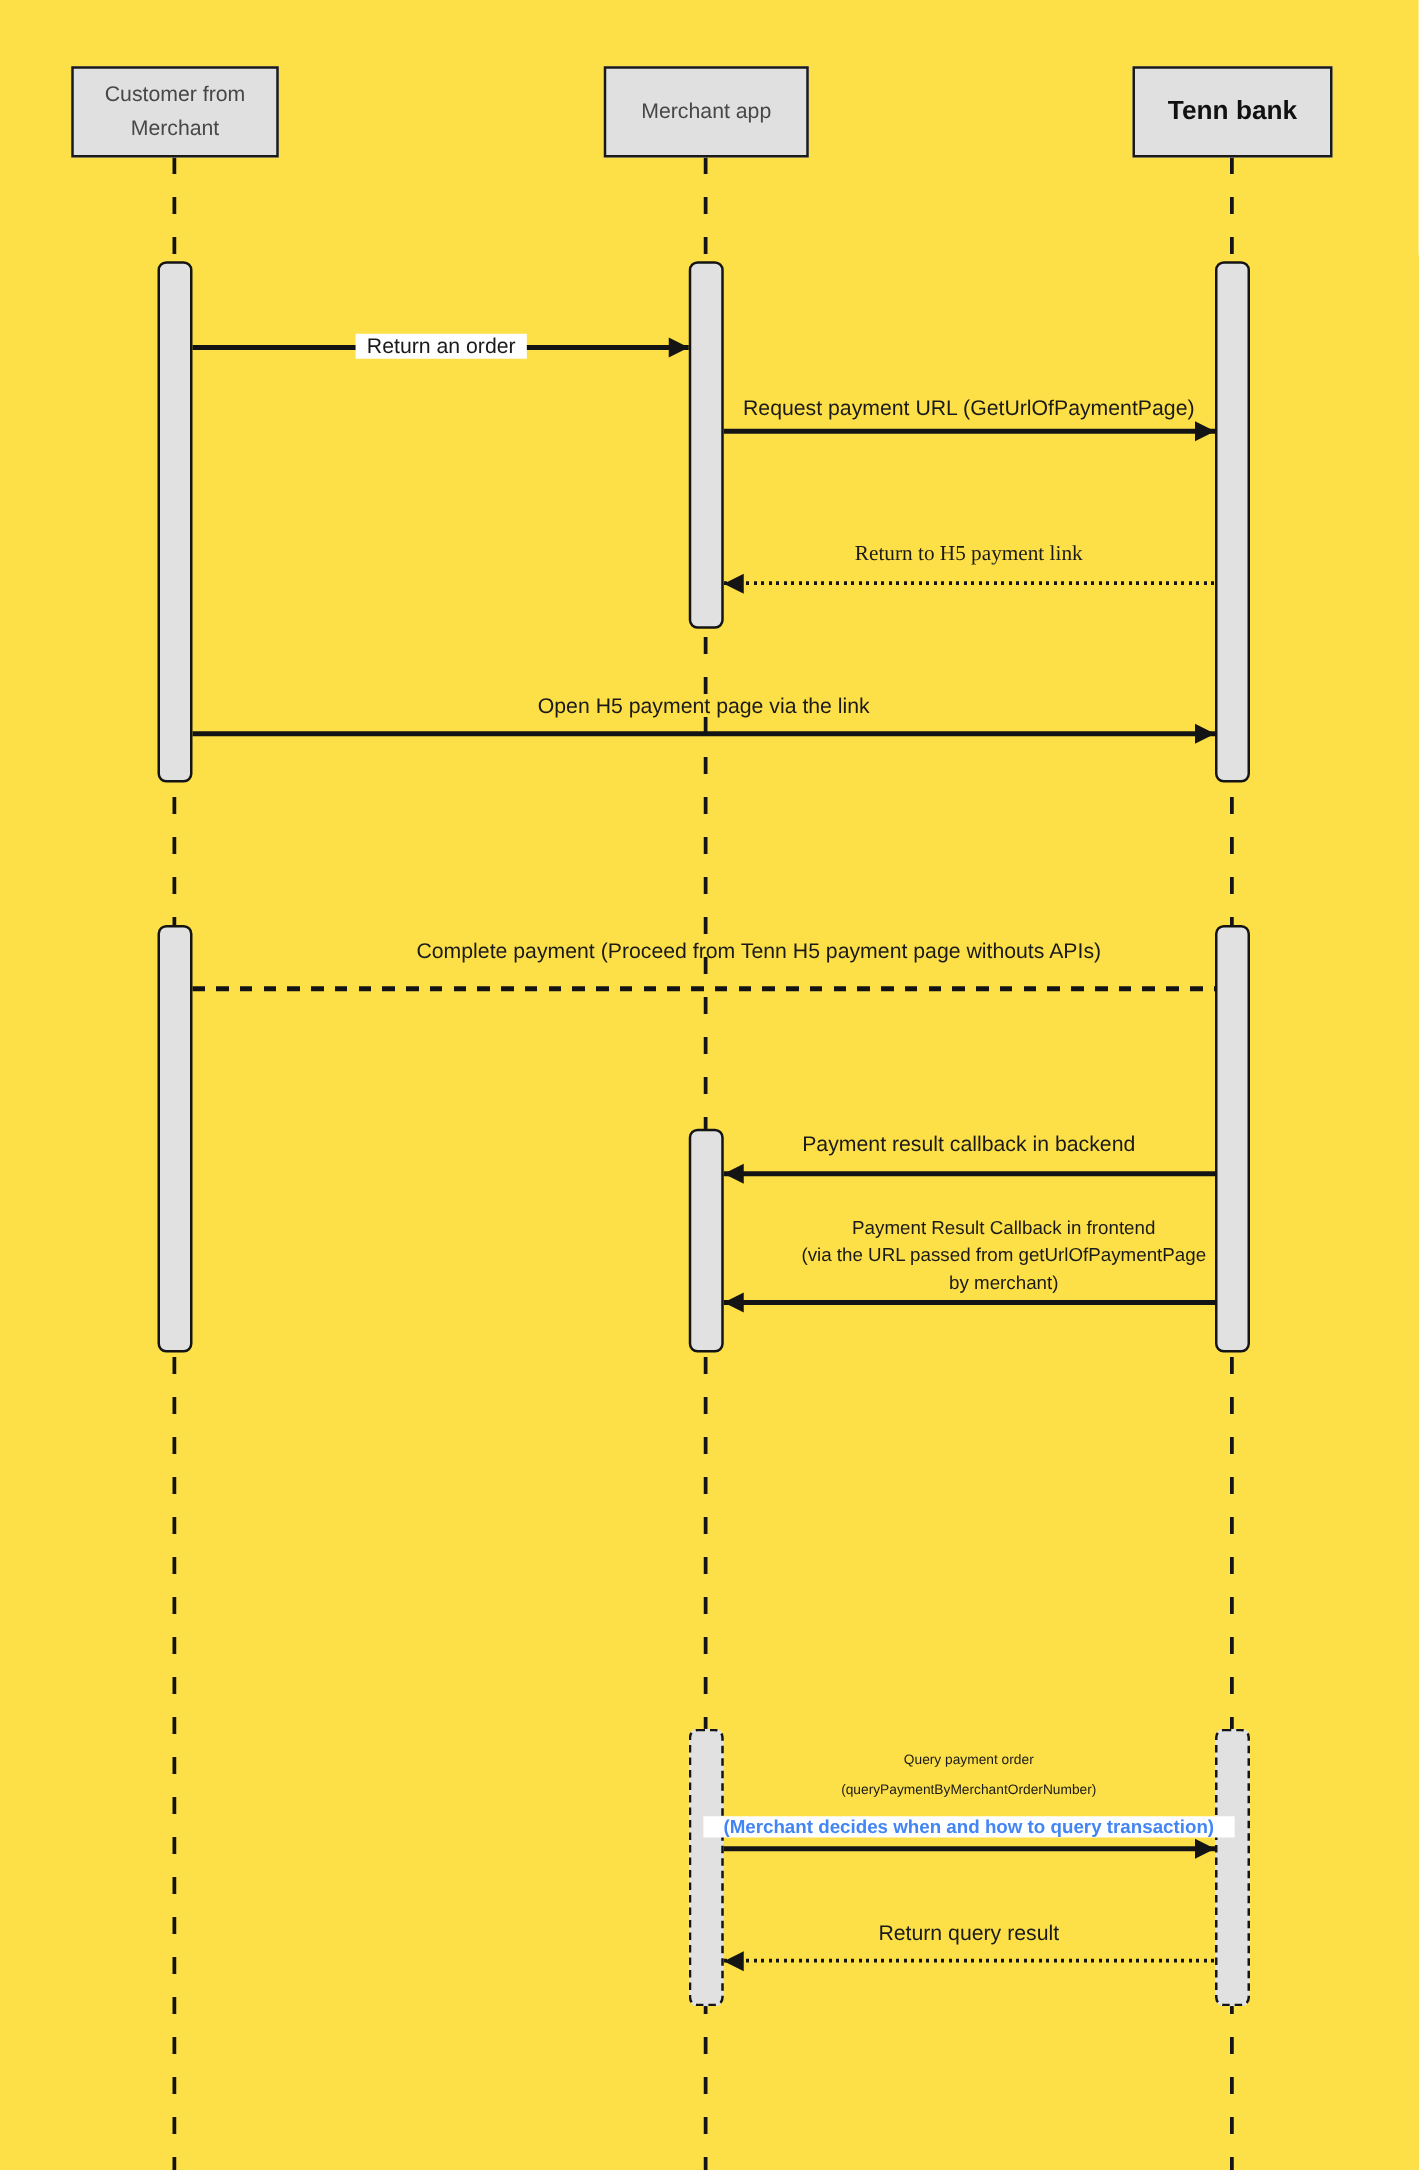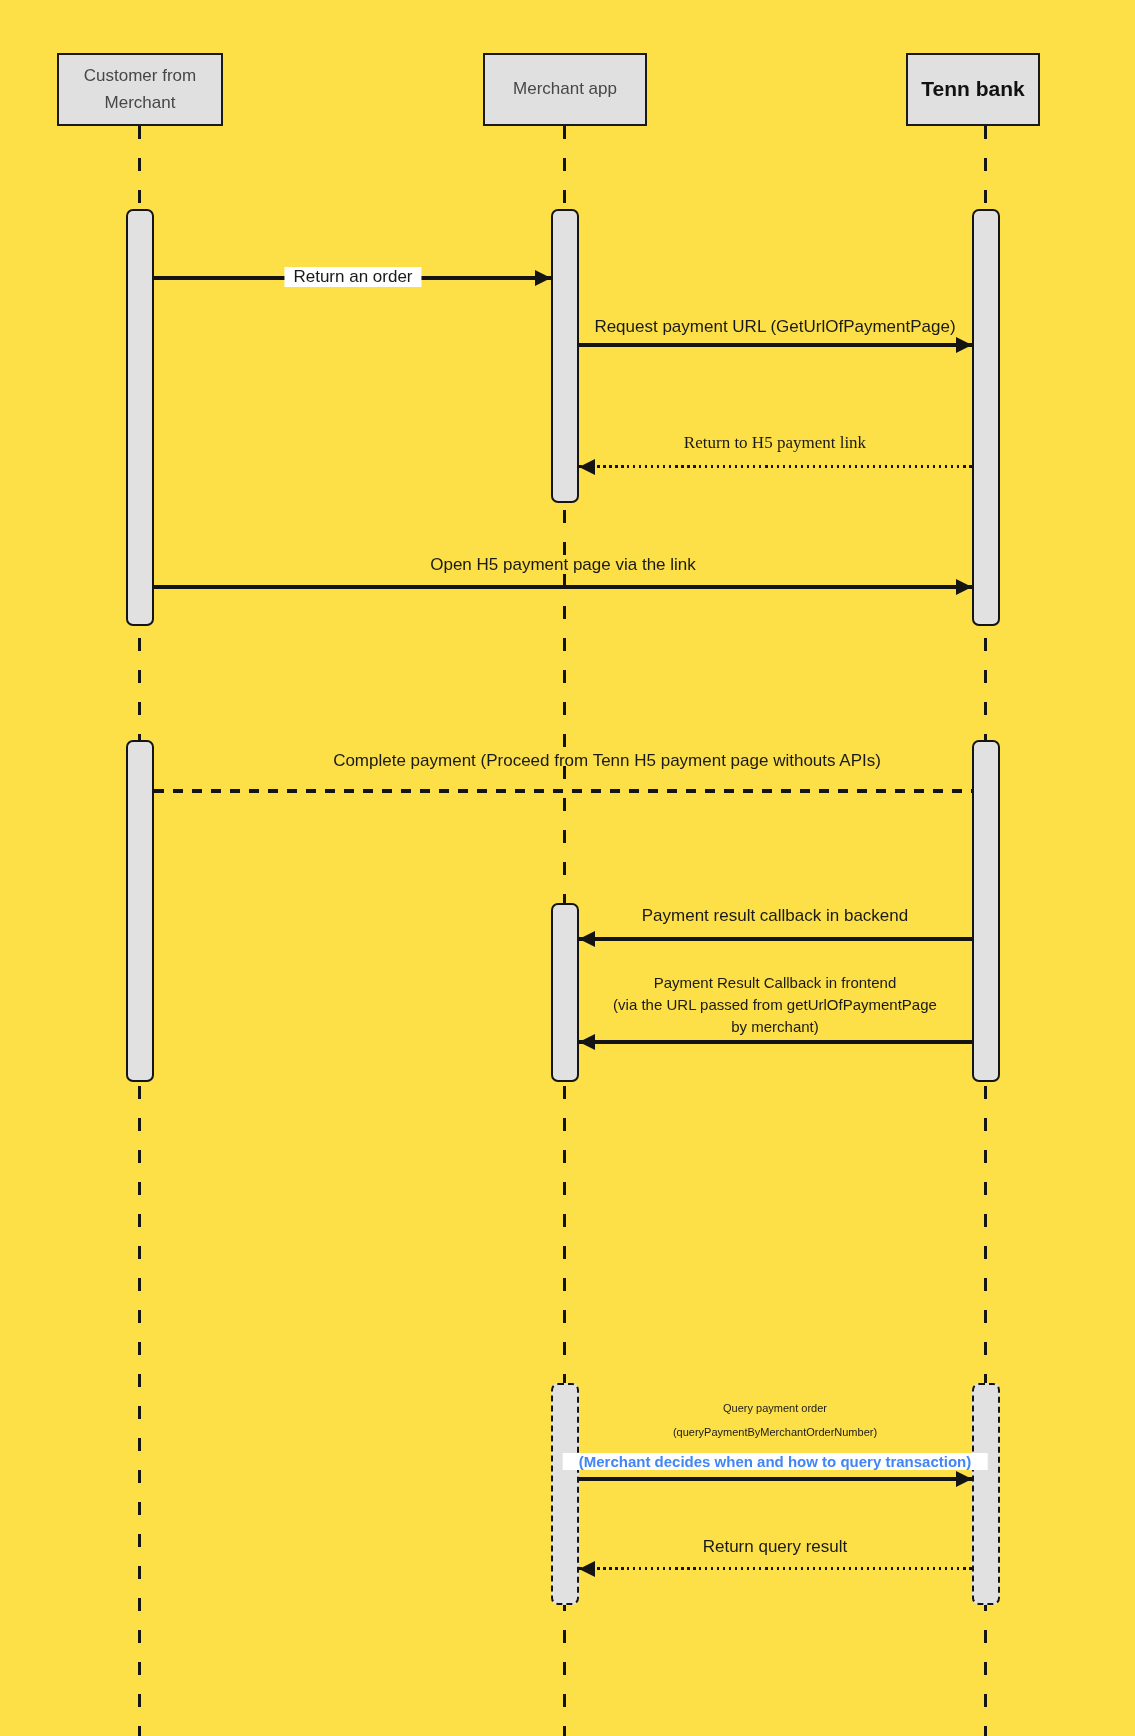--- a/index.html
+++ b/index.html
@@ -38,41 +38,41 @@
   .line.dotted{height:3px;background:repeating-linear-gradient(90deg,#141414 0 2.5px,transparent 2.5px 6px);}
   .line.dashed{background:repeating-linear-gradient(90deg,#141414 0 10px,transparent 10px 19px);}
   .ah{position:absolute;width:0;height:0;border-top:8px solid transparent;border-bottom:8px solid transparent;}
   .ah.right{border-left:16px solid #141414;}
   .ah.left{border-right:16px solid #141414;}
   .msg-label{
     position:absolute;transform:translateX(-50%);
     font-size:17px;color:#1a1a1a;white-space:nowrap;
   }
   .msg-label.onln{background:#ffffff;padding:0 9px;}
-  .msg-label.block{white-space:pre-line;text-align:center;font-size:15px;line-height:22px;}
+  .msg-label.block{white-space:pre-line;text-align:center;font-size:15px;line-height:22px;margin-left:28px;}
   .msg-label.big2{white-space:pre-line;text-align:center;font-size:11px;line-height:24px;}
   .msg-label.note{font-size:15px;font-weight:700;color:#4285f4;background:#ffffff;padding:0 16px;}
 </style>
 </head>
 <body>
 
 <div id="stage">
 
   <div class="lifeline" style="left:138px;top:126px;height:1610px;"></div>
   <div class="lifeline" style="left:563px;top:126px;height:1610px;"></div>
   <div class="lifeline" style="left:984px;top:126px;height:1610px;"></div>
 
   <div class="actor-box" style="left:57px;top:53px;width:166px;height:73px;">
     <span>Customer from
 Merchant</span>
   </div>
   <div class="actor-box" style="left:483px;top:53px;width:164px;height:73px;">
     <span>Merchant app</span>
   </div>
-  <div class="actor-box bold" style="left:906px;top:53px;width:134px;height:73px;">
+  <div class="actor-box bold" style="left:906px;top:53px;width:160px;height:73px;">
     <span>Tenn bank</span>
   </div>
 
   <div class="bar" style="left:126px;top:209px;height:417px;"></div>
   <div class="bar" style="left:551px;top:209px;height:294px;"></div>
   <div class="bar" style="left:972px;top:209px;height:417px;"></div>
 
   <div class="bar" style="left:126px;top:740px;height:342px;"></div>
   <div class="bar" style="left:551px;top:903px;height:179px;"></div>
   <div class="bar" style="left:972px;top:740px;height:342px;"></div>

